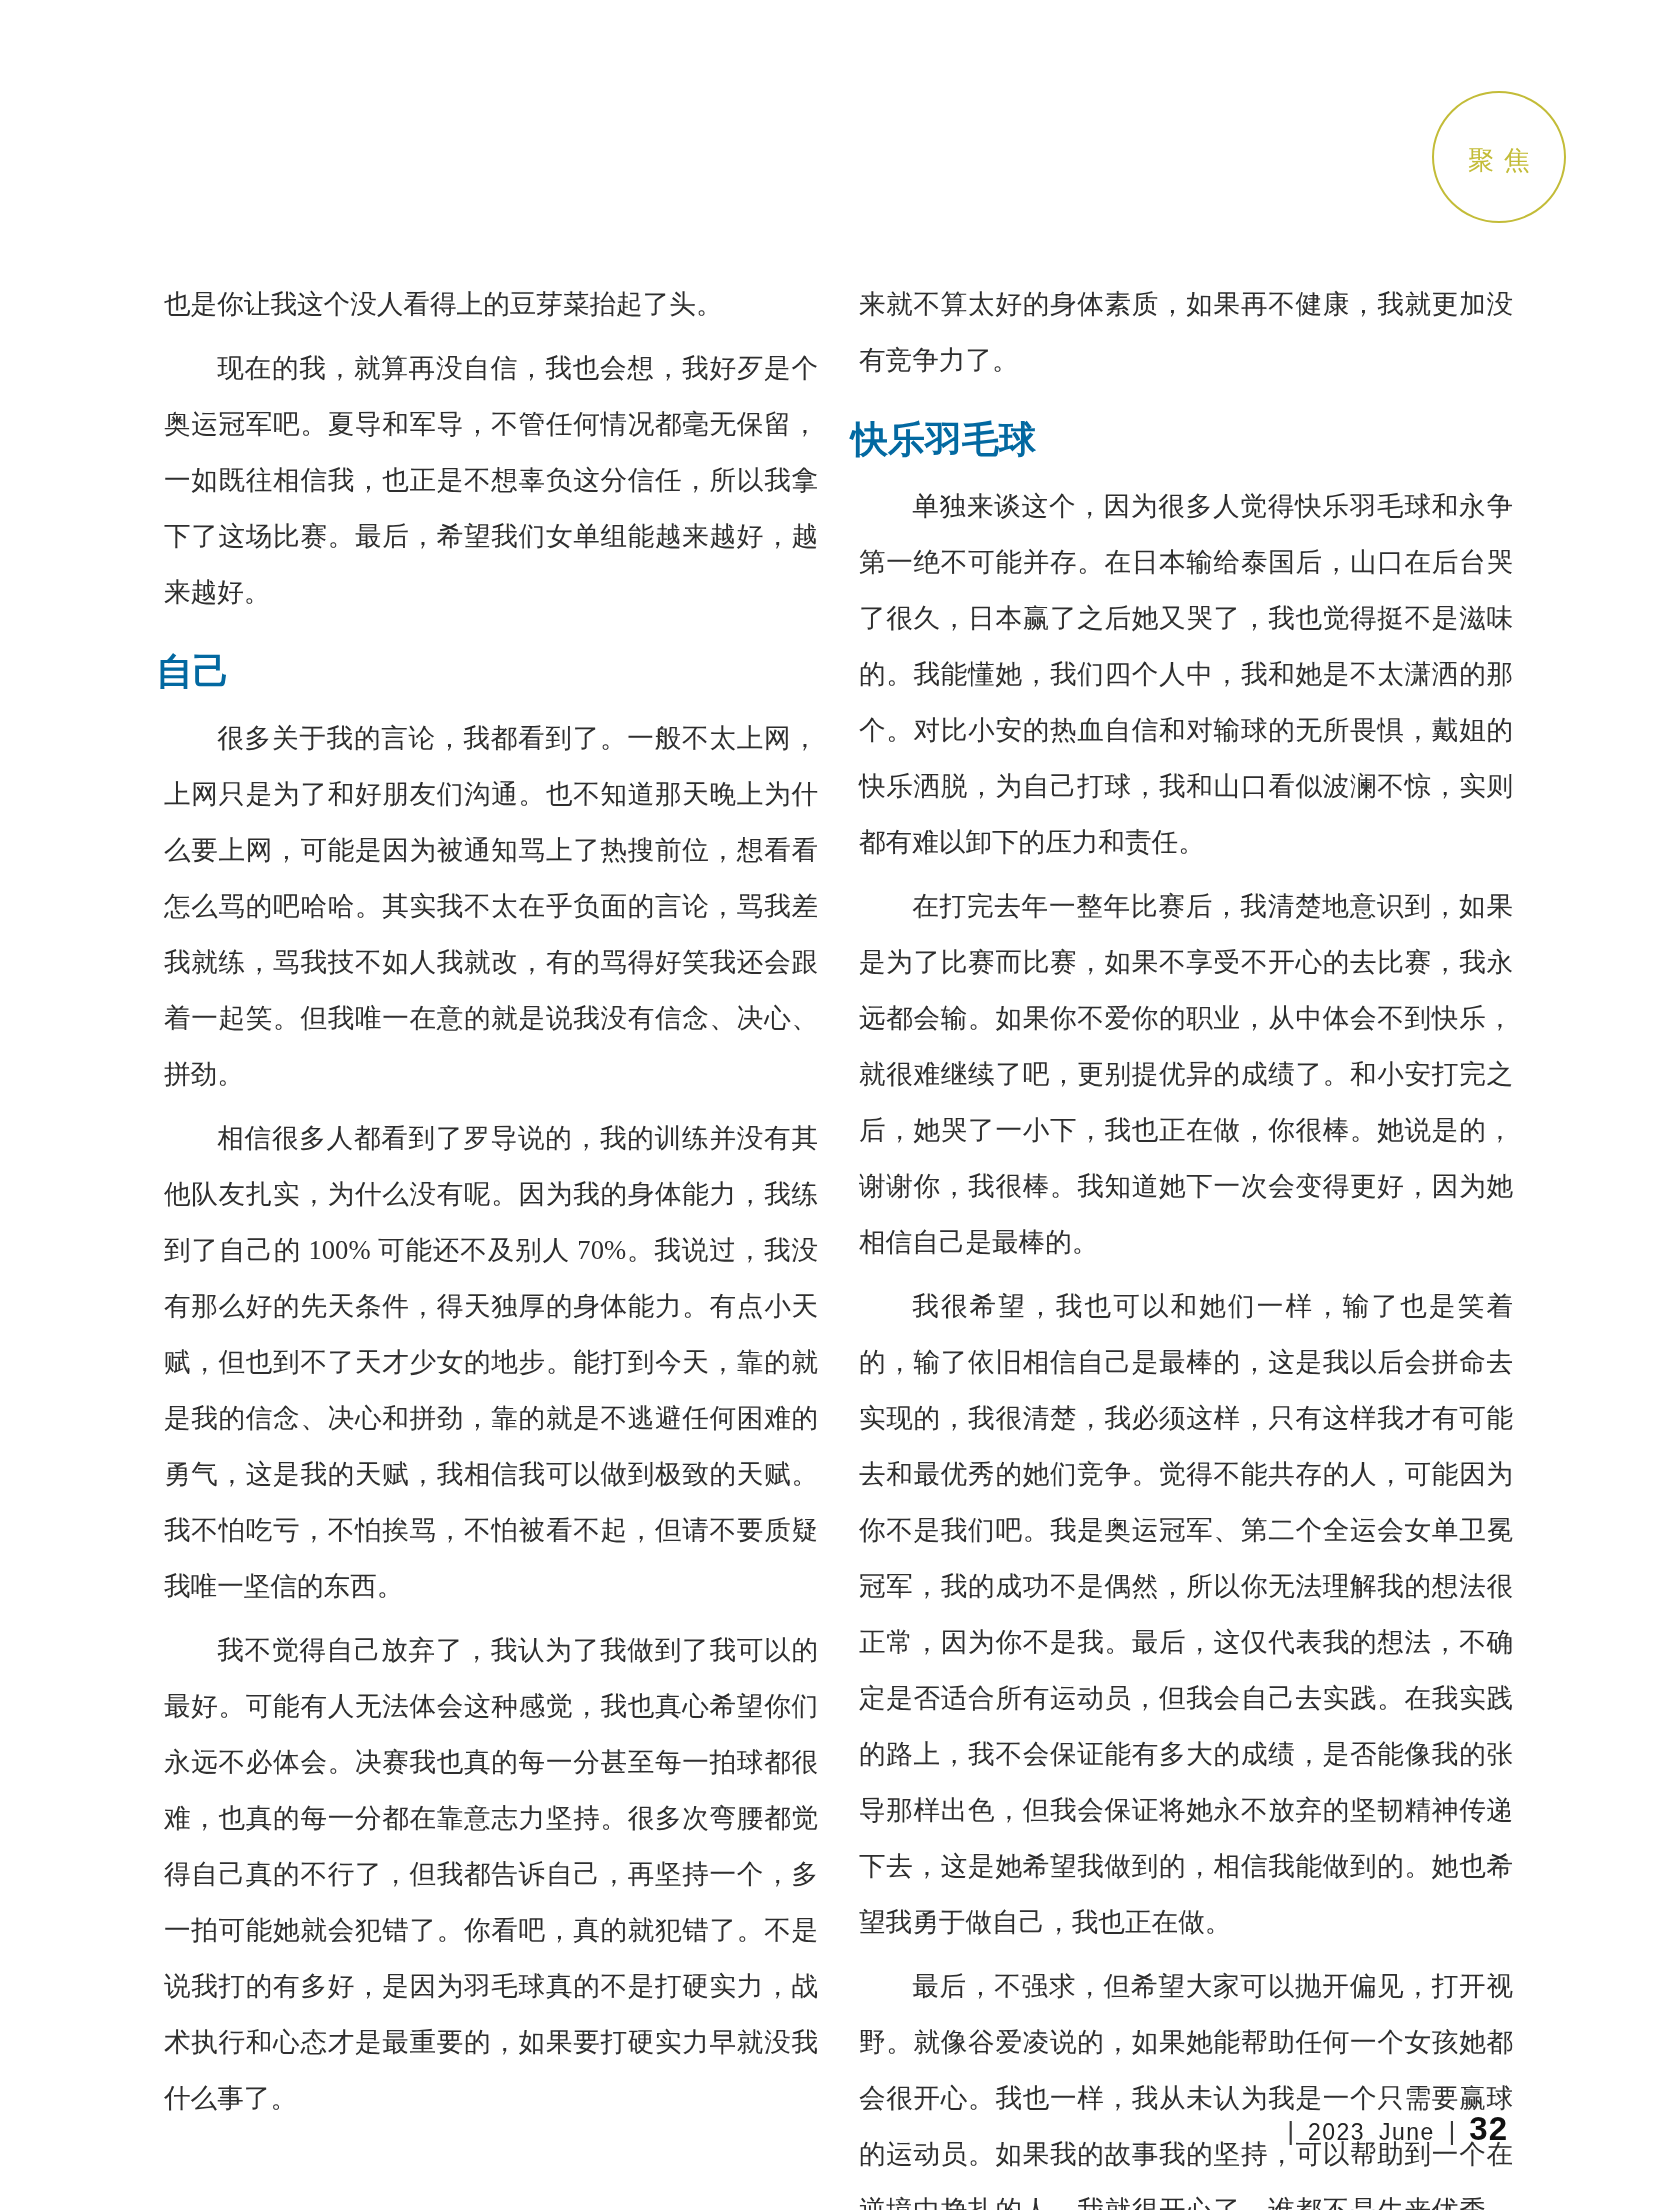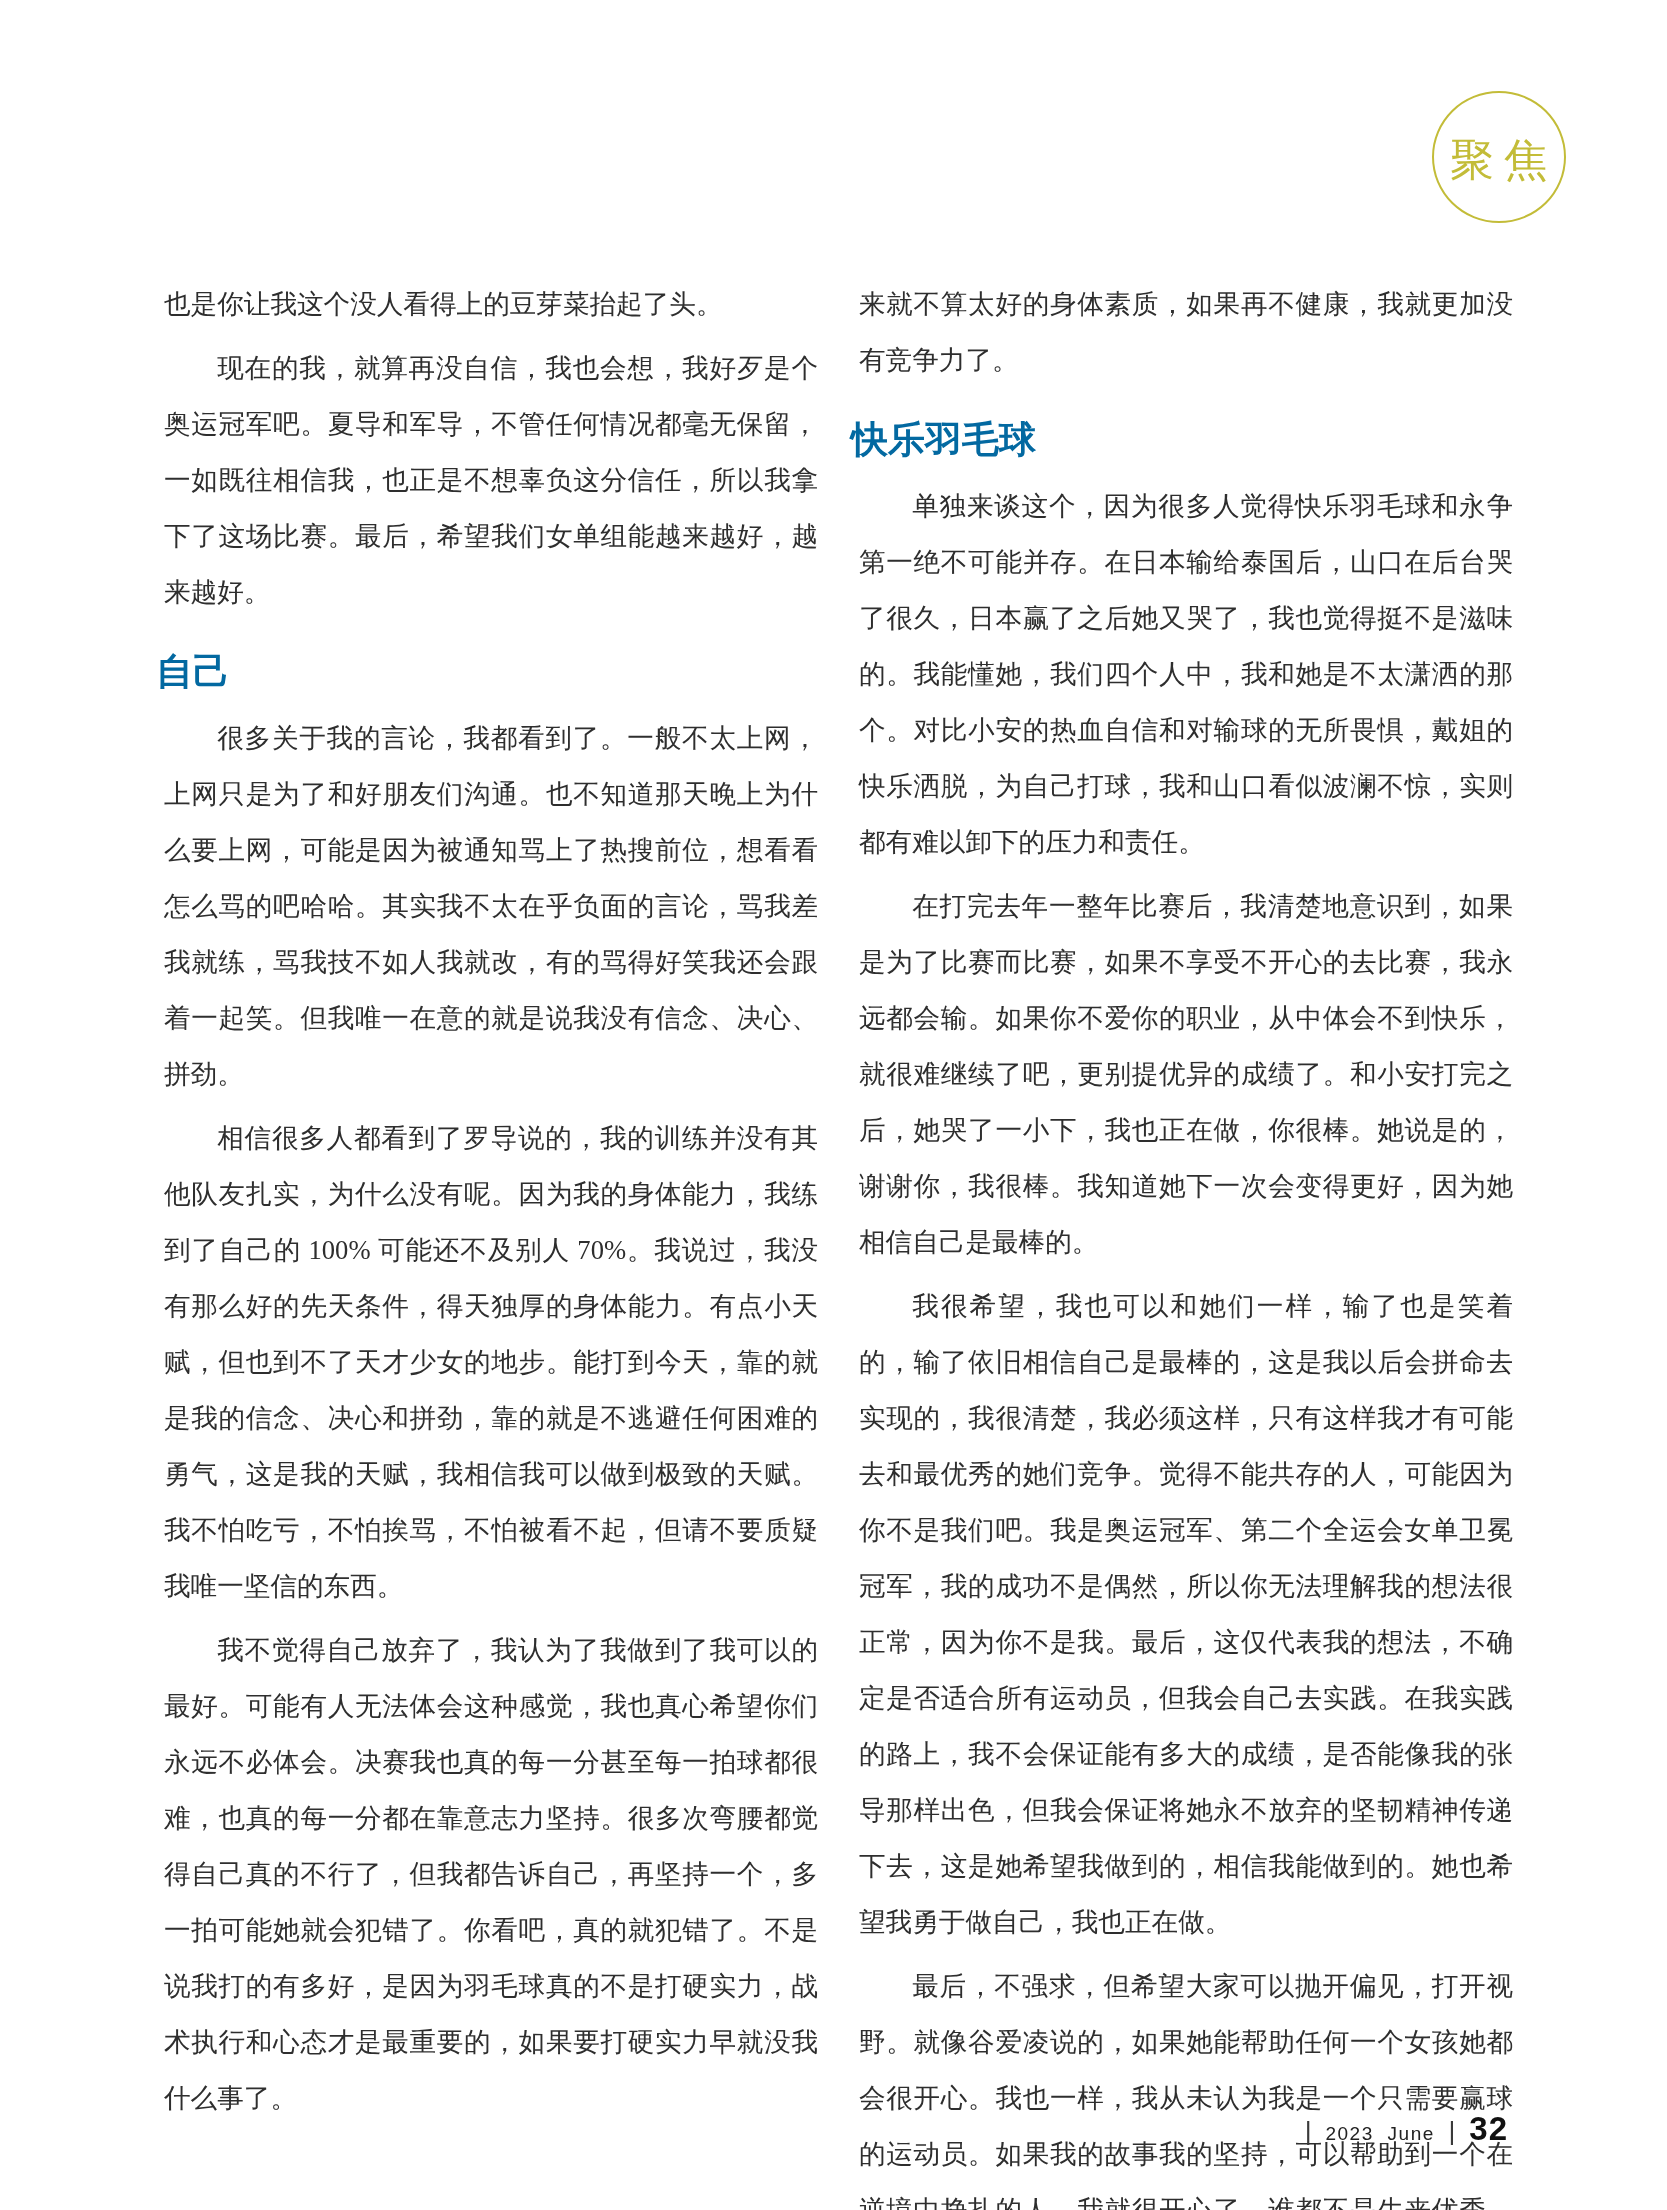--- a/index.html
+++ b/index.html
@@ -22,21 +22,21 @@
     height: 132px;
     border: 2px solid #c3bc38;
     border-radius: 50%;
     box-sizing: border-box;
     display: flex;
     align-items: center;
     justify-content: center;
   }
   .badge span {
     color: #c3bc38;
-    font-size: 44px;
+    font-size: 26px;
     letter-spacing: 9.9px;
     padding-left: 9.9px;
     font-family: "Liberation Serif", "DejaVu Serif", serif;
     margin-top: 7px;
   }
 
   
   .col {
     position: absolute;
     top: 268px;
@@ -75,21 +75,21 @@
     font-family: "Liberation Sans", "DejaVu Sans", sans-serif;
     color: #222222;
   }
   .footer .sep {
     font-size: 26.6px;
     font-weight: 300;
     color: #3a3a3a;
     margin: 0 13.8px;
   }
   .footer .date {
-    font-size: 19px;
+    font-size: 23px;
     letter-spacing: 1.5px;
     color: #222222;
   }
   .footer .date .month { margin-left: 13.8px; }
   .footer .pagenum {
     font-size: 33px;
     font-weight: bold;
     color: #111111;
     letter-spacing: 1px;
   }

